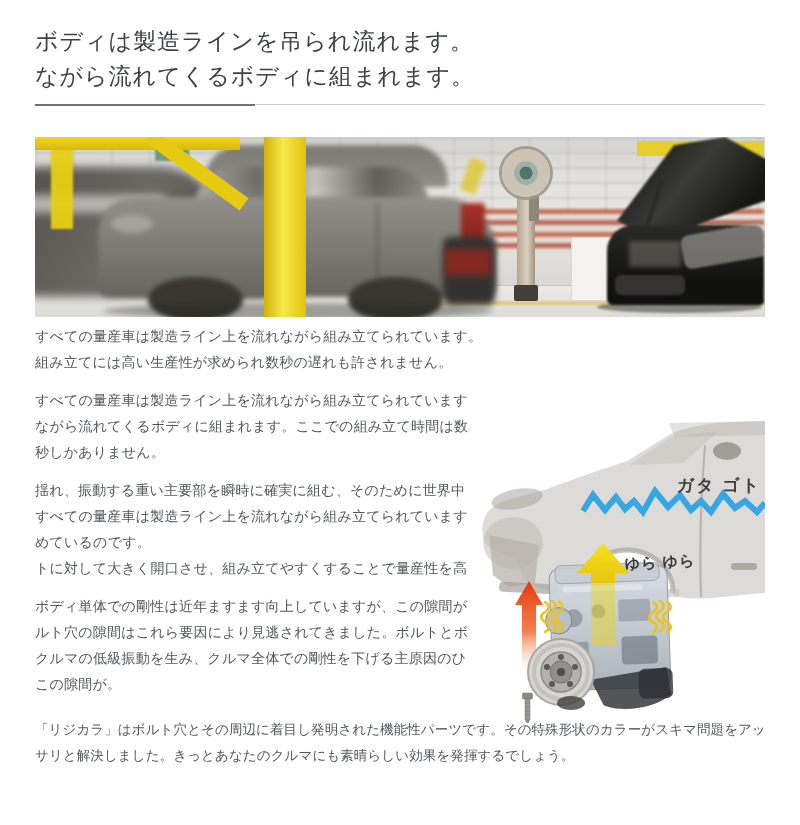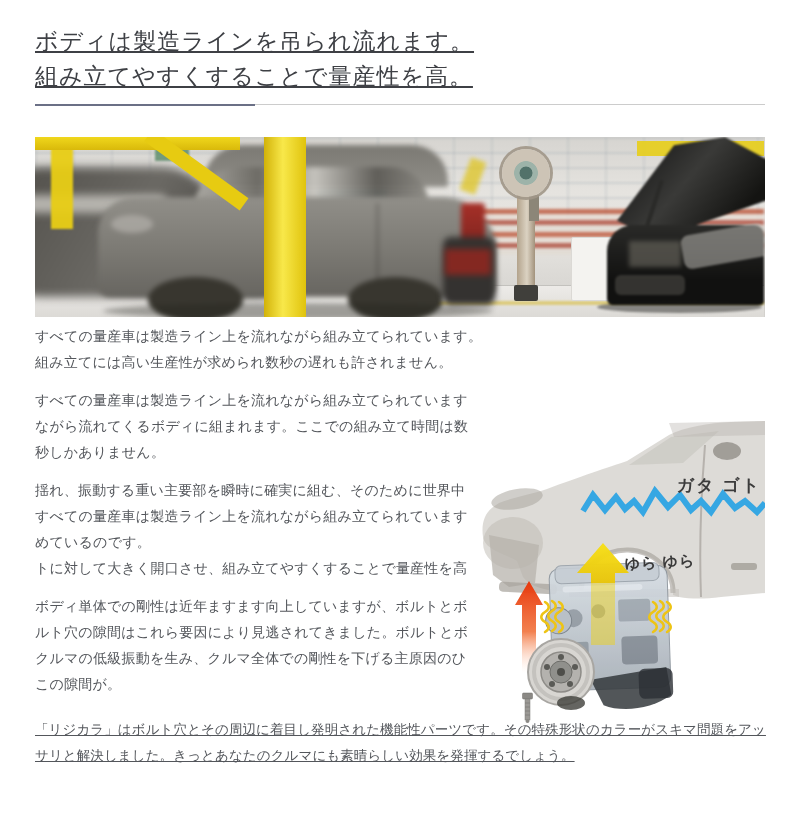--- a/index.html
+++ b/index.html
@@ -3,21 +3,21 @@
 <meta charset="utf-8">
 <style>
   * { box-sizing: border-box; margin: 0; padding: 0; }
   html,body { background:#fff; }
   body { font-family: "Liberation Sans", sans-serif; }
   .page { position:relative; width:800px; height:825px; margin:0 auto; background:#fff; overflow:hidden; }
   .inner { padding:0 35px; }
 
   
   .page-title { margin-top:24px; font-size:23px; font-weight:400; color:#3e4045; line-height:35px; letter-spacing:1px; }
-  .page-title .tline { display:block; white-space:nowrap;text-decoration:underline; }
+  .page-title .tline { display:block; white-space:nowrap; }
   .divider { position:relative; margin-top:10px; height:2px; }
   .divider-base { position:absolute; left:0; right:0; top:0; height:1px; background:#cccccc; }
   .divider-accent { position:absolute; left:0; top:0; width:220px; height:2px; background:#6b7086; }
 
   
   .hero { position:relative; margin-top:31px; width:730px; height:180px; overflow:hidden; background:#dedcd8; }
   .hero div { position:absolute; }
   .ph-base { inset:0; background:linear-gradient(180deg,#d6d4d0 0%,#e5e3df 30%,#e7e5e1 55%,#dbd9d5 78%,#d3d1cd 100%); }
   .ph-grid { left:0; top:0; width:729px; height:82px; opacity:.75; filter:blur(1px);
     background:
@@ -80,31 +80,31 @@
   .dcar-shadow { left:10px; top:164px; width:165px; height:12px; background:rgba(25,25,22,.45); border-radius:50%; }
 
   
   .content-row { display:flex; margin-top:6px; }
   .text-col { width:432px; }
   .body-p { font-size:14px; line-height:26px; color:#53565b; letter-spacing:.2px; margin-bottom:12px; }
   .body-p .line { display:block; white-space:nowrap; }
   .illus-col { position:relative; width:298px; }
   .illus-svg { position:absolute; left:2px; top:92px; }
   .closing-p { margin-top:8px; font-size:13.5px; line-height:26px; color:#53565b; letter-spacing:.1px; }
-  .closing-p .line { display:block; white-space:nowrap;text-decoration:underline; }
+  .closing-p .line { display:block; white-space:nowrap; }
 </style>
 </head>
 <body>
 
 <div class="page">
   <div class="inner">
 
     <h1 class="page-title">
       <span class="tline">ボディは製造ラインを吊られ流れます。</span>
-      <span class="tline">組み立てやすくすることで量産性を高。</span>
+      <span class="tline">ながら流れてくるボディに組まれます。</span>
     </h1>
 
     <div class="divider">
       <div class="divider-base"></div>
       <div class="divider-accent"></div>
     </div>
 
     <div class="hero">
       <div class="ph-base"></div>
       <div class="ph-grid"></div>
@@ -171,21 +171,21 @@
           <span class="line">ながら流れてくるボディに組まれます。ここでの組み立て時間は数</span>
           <span class="line">秒しかありません。</span>
         </p>
         <p class="body-p">
           <span class="line">揺れ、振動する重い主要部を瞬時に確実に組む、そのために世界中</span>
           <span class="line">すべての量産車は製造ライン上を流れながら組み立てられています</span>
           <span class="line">めているのです。</span>
           <span class="line">トに対して大きく開口させ、組み立てやすくすることで量産性を高</span>
         </p>
         <p class="body-p">
-          <span class="line">ボディ単体での剛性は近年ますます向上していますが、ボルトとボ</span>
+          <span class="line">ボディ単体での剛性は近年ますます向上していますが、この隙間が</span>
           <span class="line">ルト穴の隙間はこれら要因により見逃されてきました。ボルトとボ</span>
           <span class="line">クルマの低級振動を生み、クルマ全体での剛性を下げる主原因のひ</span>
           <span class="line">この隙間が。</span>
         </p>
       </div>
 
       <div class="illus-col">
         <svg class="illus-svg" width="296" height="310" viewBox="0 0 296 310">
           <defs>
             <linearGradient id="redG" x1="0" y1="0" x2="0" y2="1">

